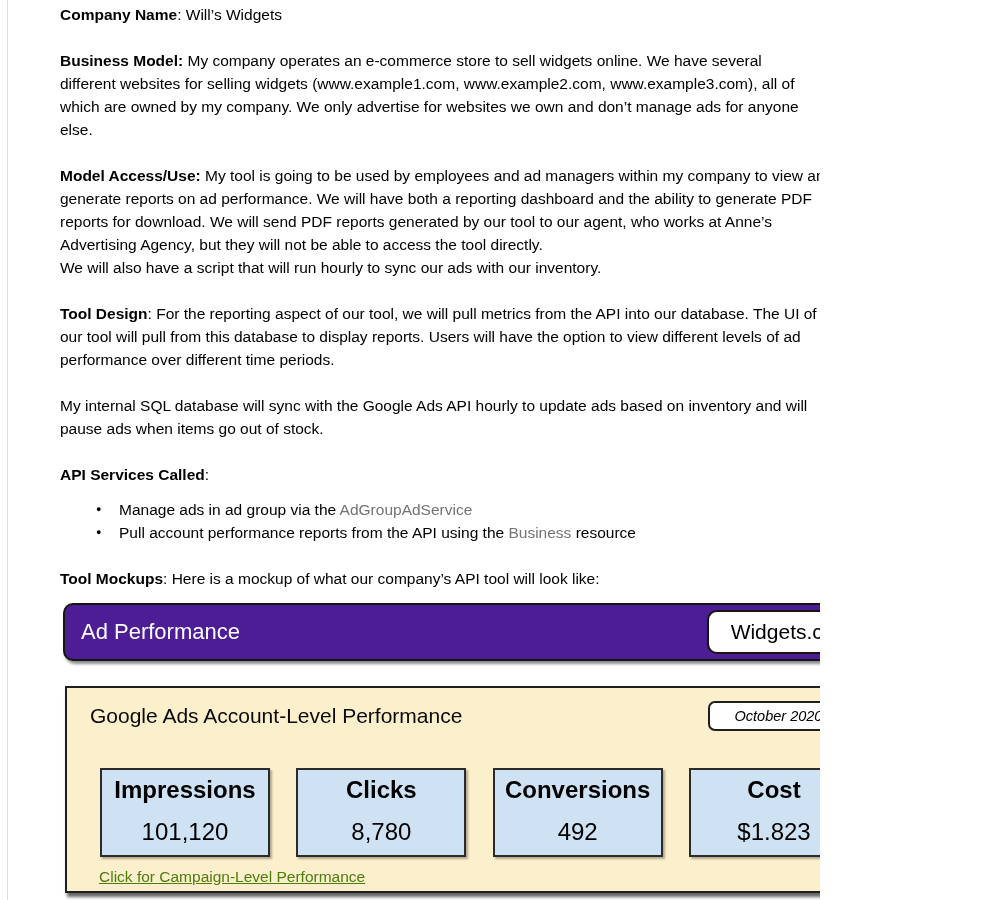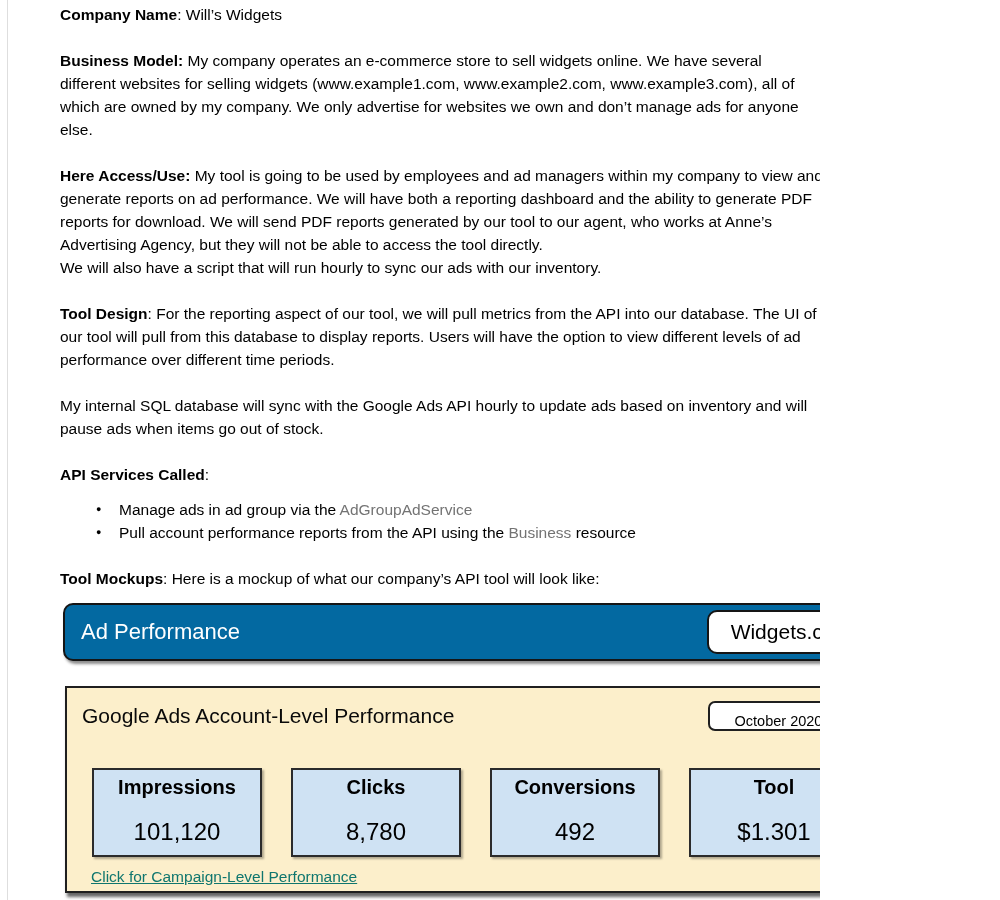--- a/index.html
+++ b/index.html
@@ -21,81 +21,81 @@
   .doc .p.tight { margin-bottom:12px; }
   .doc .bold { font-weight:bold; }
   .doc a.inline-link, .inline-link { color:#737373; cursor:pointer; }
   .bullets { margin:0 0 23px; }
   .bullet-row { display:flex; align-items:flex-start; white-space:pre; }
   .bullet-dot { width:8px; margin:0 15px 0 36px; font-size:9px; line-height:23px; flex:none; }
 
   
   .mock-bar {
     position:absolute; left:63px; top:603px; width:828px; height:58px;
-    background:#0369a1; border:2px solid #151515; border-radius:10px;
+    background:#4c1d95; border:2px solid #151515; border-radius:10px;
     box-shadow:2px 3px 3px rgba(0,0,0,0.45);
     display:flex; align-items:center; justify-content:space-between;
     padding:0 13px 0 16px;
   }
   .mock-bar-title { color:#ffffff; font-size:22px; }
   .site-button {
     background:#ffffff; border:2.5px solid #151515; border-radius:10px;
     height:44px; padding:0 22px; font-size:21px; color:#000;
     display:flex; align-items:center; cursor:pointer;
     font-family:"Liberation Sans", sans-serif;
   }
 
   
   .panel {
     position:absolute; left:65px; top:686px; width:828px; height:207px;
     background:#fcefcb; border:2px solid #1f1f1f;
     box-shadow:2px 4px 3px rgba(75,75,75,0.85);
-    padding:13px 16px 0 15px;
+    padding:13px 16px 0 23px;
   }
   .panel-head { display:flex; align-items:center; justify-content:space-between; }
   .panel-title { font-size:21px; color:#0a0a0a; }
   .dropdown {
     width:167px; height:30px; background:#ffffff;
     border:2px solid #1f1f1f; border-radius:7px;
-    display:flex; align-items:flex-end; overflow:hidden; cursor:pointer;
+    display:flex; align-items:center; overflow:hidden; cursor:pointer;font-style:italic;
   }
   .dropdown-value { flex:1; display:flex; align-items:center; justify-content:center; font-size:14.5px; }
   .dropdown-arrow {
     width:26px; flex:none; background:#c2c2c2; border-left:2px solid #1f1f1f;
     display:flex; align-items:center; justify-content:center; font-size:10px; color:#000;
     cursor:pointer;
   }
   .cards { display:flex; justify-content:space-between; margin-top:37px; padding:0 16px 0 10px; }
   .card {
     width:170px; height:89px; background:#cfe2f3;
     border:2px solid #2b2b2b; box-shadow:2px 2px 2px rgba(0,0,0,0.3);
     display:flex; flex-direction:column; align-items:center; justify-content:space-between;
     padding:6px 4px 9px;
   }
-  .card-label { font-size:20px; font-weight:bold; }
+  .card-label { font-size:24px; font-weight:bold; }
   .card-value { font-size:24px; }
   .panel-link {
     display:inline-block; margin:11px 0 0 9px; font-size:15.5px;
-    color:#0f766e; text-decoration:underline; cursor:pointer;
+    color:#4d7c0f; text-decoration:underline; cursor:pointer;
   }
 </style>
 </head>
 <body>
 
 <div class="screen">
   <div class="page-edge left"></div>
   <div class="page-edge right"></div>
 
   <div class="doc" id="doc">
       <div class="p"><span class="bold">Company Name</span><span class="">: Will’s Widgets</span></div>
       <div class="p"><span class="bold">Business Model:</span><span class=""> My company operates an e-commerce store to sell widgets online. We have several
 different websites for selling widgets (www.example1.com, www.example2.com, www.example3.com), all of
 which are owned by my company. We only advertise for websites we own and don’t manage ads for anyone
 else.</span></div>
-      <div class="p"><span class="bold">Here Access/Use:</span><span class=""> My tool is going to be used by employees and ad managers within my company to view and
+      <div class="p"><span class="bold">Model Access/Use:</span><span class=""> My tool is going to be used by employees and ad managers within my company to view and
 generate reports on ad performance. We will have both a reporting dashboard and the ability to generate PDF
 reports for download. We will send PDF reports generated by our tool to our agent, who works at Anne’s
 Advertising Agency, but they will not be able to access the tool directly.
 We will also have a script that will run hourly to sync our ads with our inventory.</span></div>
       <div class="p"><span class="bold">Tool Design</span><span class="">: For the reporting aspect of our tool, we will pull metrics from the API into our database. The UI of
 our tool will pull from this database to display reports. Users will have the option to view different levels of ad
 performance over different time periods.</span></div>
       <div class="p"><span class="">My internal SQL database will sync with the Google Ads API hourly to update ads based on inventory and will
 pause ads when items go out of stock.</span></div>
       <div class="p tight"><span class="bold">API Services Called</span><span class="">:</span></div>
@@ -127,20 +127,20 @@
       </div>
       <div class="card">
         <span class="card-label">Clicks</span>
         <span class="card-value">8,780</span>
       </div>
       <div class="card">
         <span class="card-label">Conversions</span>
         <span class="card-value">492</span>
       </div>
       <div class="card">
-        <span class="card-label">Tool</span>
-        <span class="card-value">$1.301</span>
+        <span class="card-label">Cost</span>
+        <span class="card-value">$1.823</span>
       </div>
     </div>
 
     <a class="panel-link">Click for Campaign-Level Performance</a>
   </div>
 </div>
 
 </body></html>

